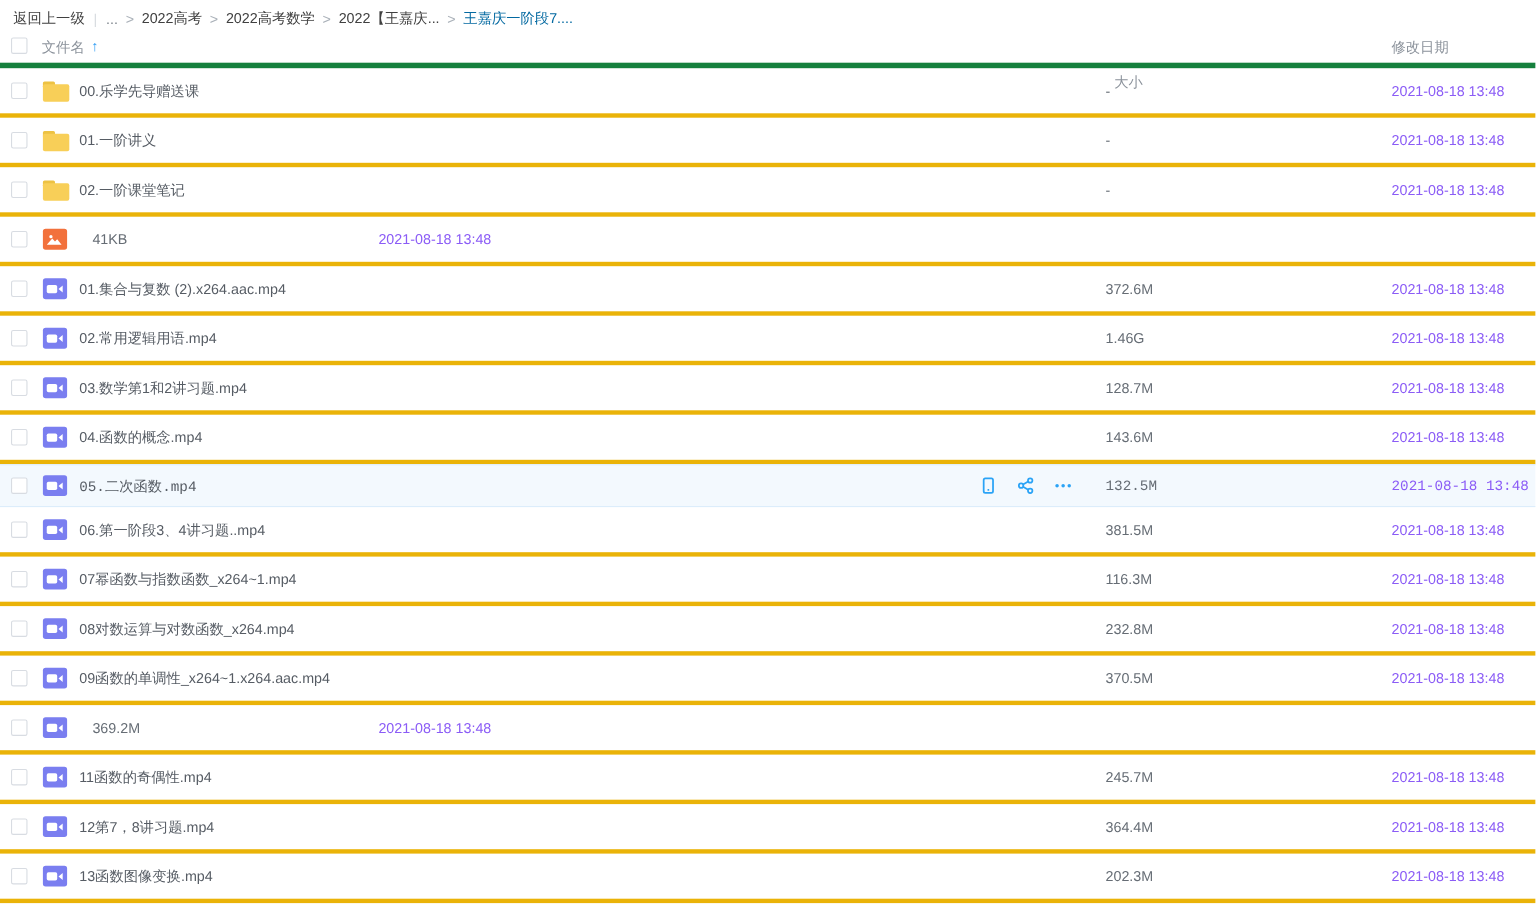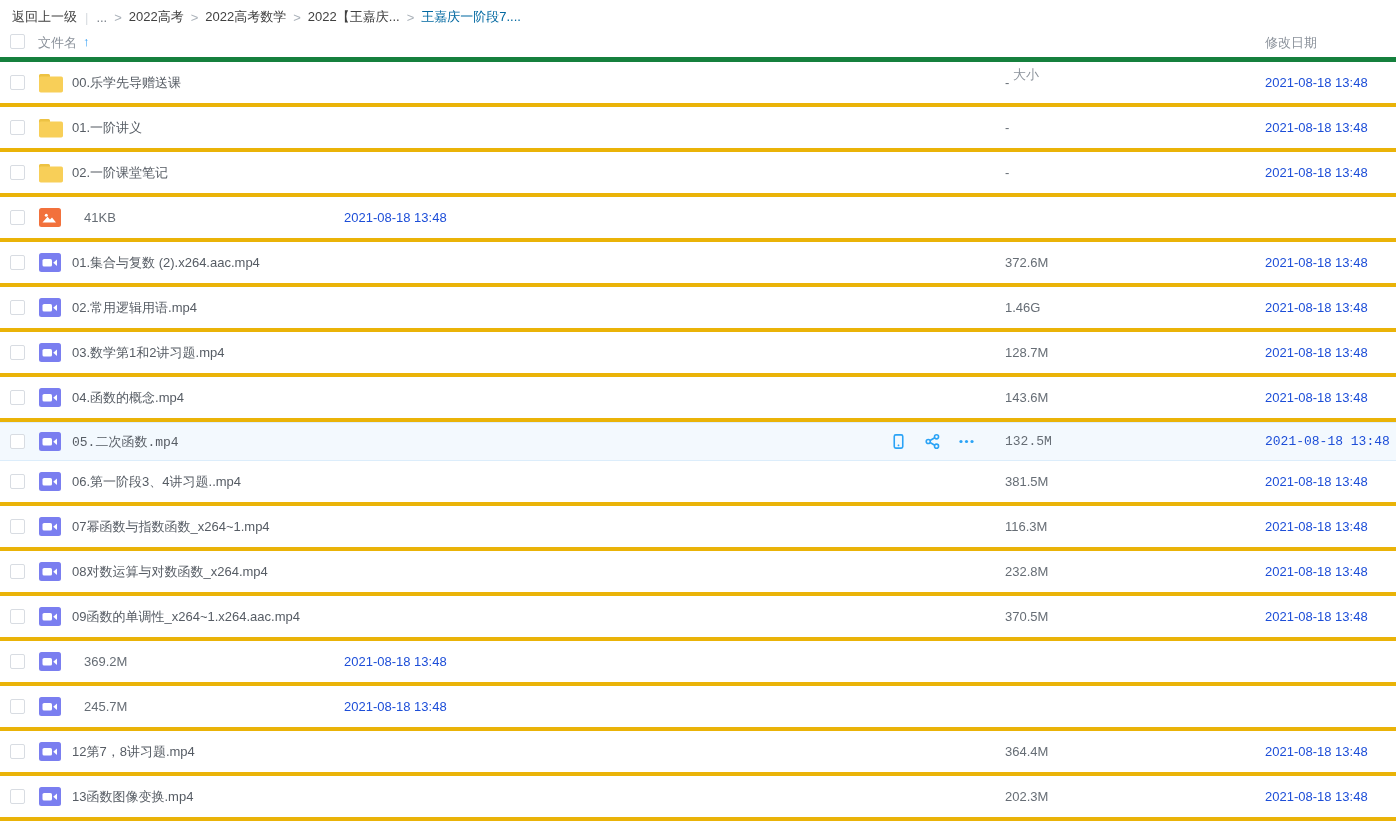--- a/index.html
+++ b/index.html
@@ -32,21 +32,21 @@
   .row { height:45px; display:flex; align-items:center; border-bottom:4px solid #eab308;
     font-size:13px; }
   .row.hovered { background:#f3f9fe; border-top:1px solid #dcedfb; border-bottom:1px solid #dcedfb; height:39px;font-family:Liberation Mono, monospace; }
   .cell-icon { flex:0 0 34px; display:flex; align-items:center; }
   .cell-name { flex:1; color:#565c64; overflow:hidden; white-space:nowrap;
     text-overflow:ellipsis; cursor:pointer; }
   .cell-actions { flex:0 0 100px; display:none; align-items:center; gap:17px;
     justify-content:flex-end; padding-right:18px; }
   .row.hovered .cell-actions { display:flex; }
   .cell-size { flex:0 0 272px; padding-left:12px; color:#666d75; }
-  .cell-date { flex:0 0 131px; color:#1d4ed8; }
+  .cell-date { flex:0 0 131px; color:#8b5cf6; }
 
   
   .file-icon { display:none; line-height:0; }
   .type-folder .folder-icon,
   .type-image  .image-icon,
   .type-video  .video-icon { display:inline-block; }
 
   .action-btn { background:none; border:none; padding:0; line-height:0; cursor:pointer; }
 </style>
 </head>
@@ -370,20 +370,21 @@
     <div class="cell-icon">
 
       <span class="file-icon video-icon">
         <svg width="24" height="21" viewBox="0 0 24 21">
           <rect x="1" y="1" width="22" height="19" rx="2.5" fill="#7a7ef0"></rect>
           <rect x="4.5" y="7" width="9.5" height="7.5" rx="1.6" fill="#ffffff"></rect>
           <path d="M15.2 10.75 L19 7.6 V13.9 Z" fill="#ffffff"></path>
         </svg>
       </span>
     </div>
+    <span class="cell-name">11函数的奇偶性.mp4</span>
 
     <span class="cell-size">245.7M</span>
     <span class="cell-date">2021-08-18 13:48</span>
   </div>
     <div class="row type-video">
     <div class="cell-check">
       <div class="checkbox"></div>
     </div>
     <div class="cell-icon">
 

